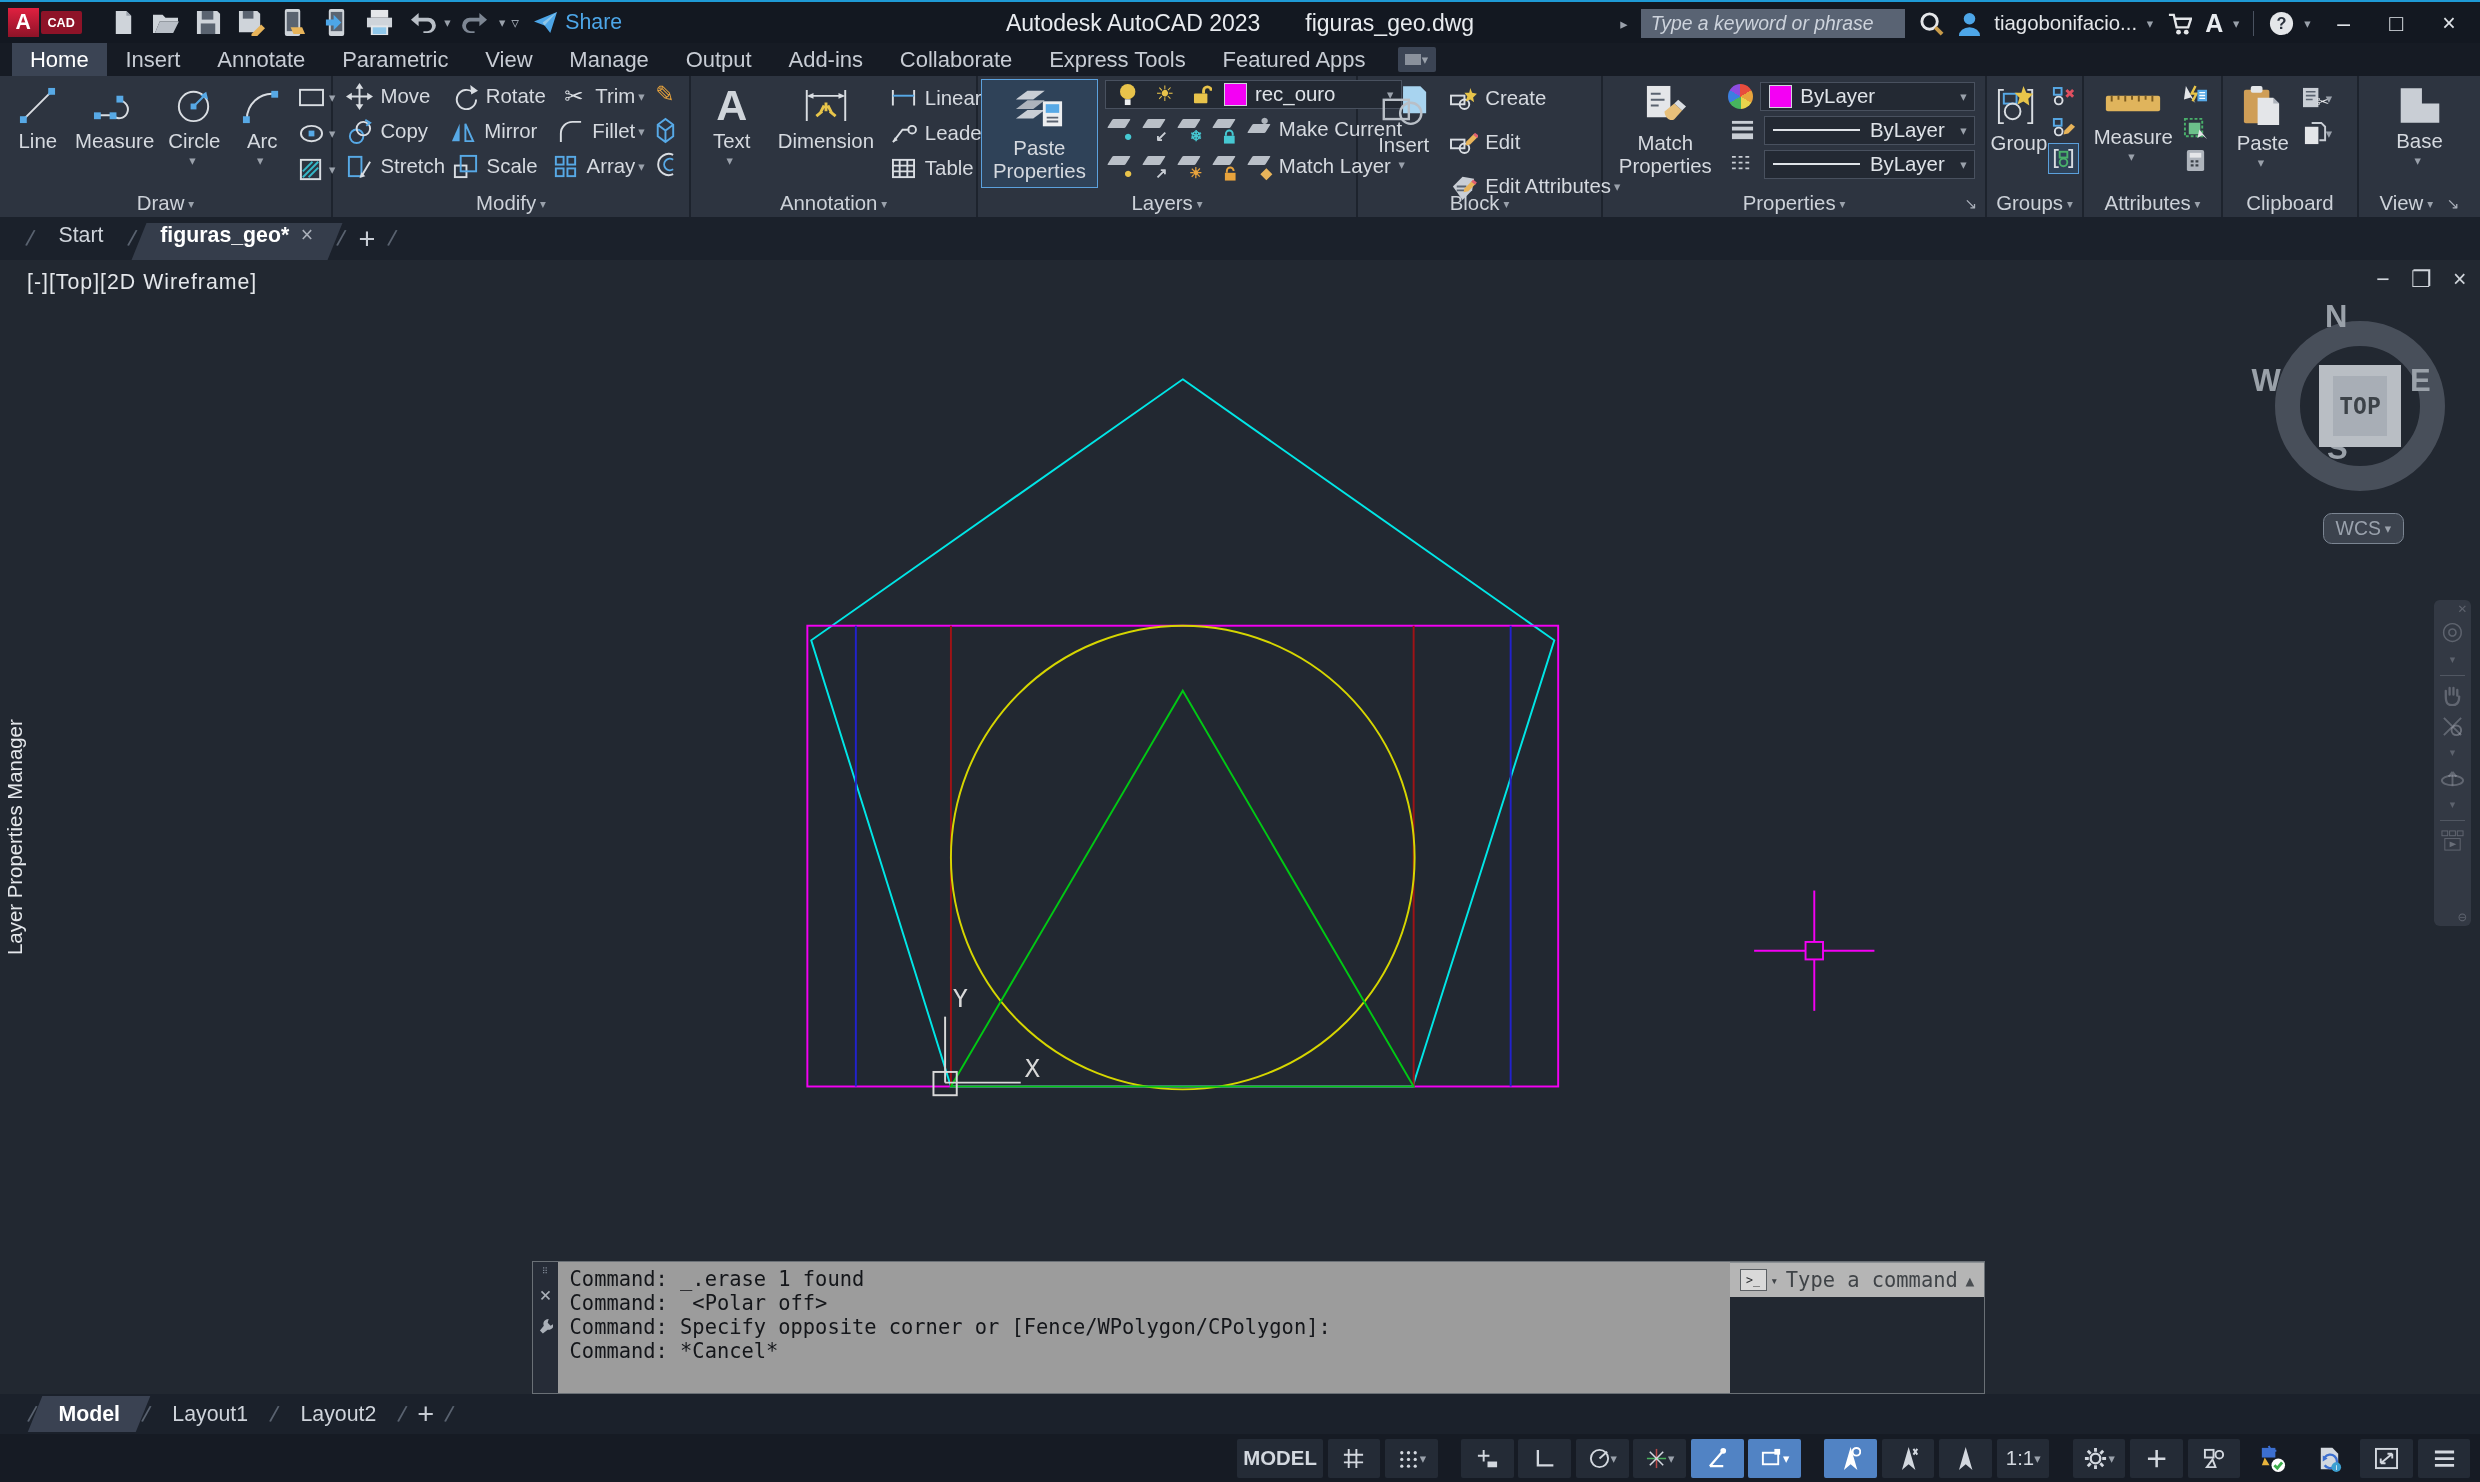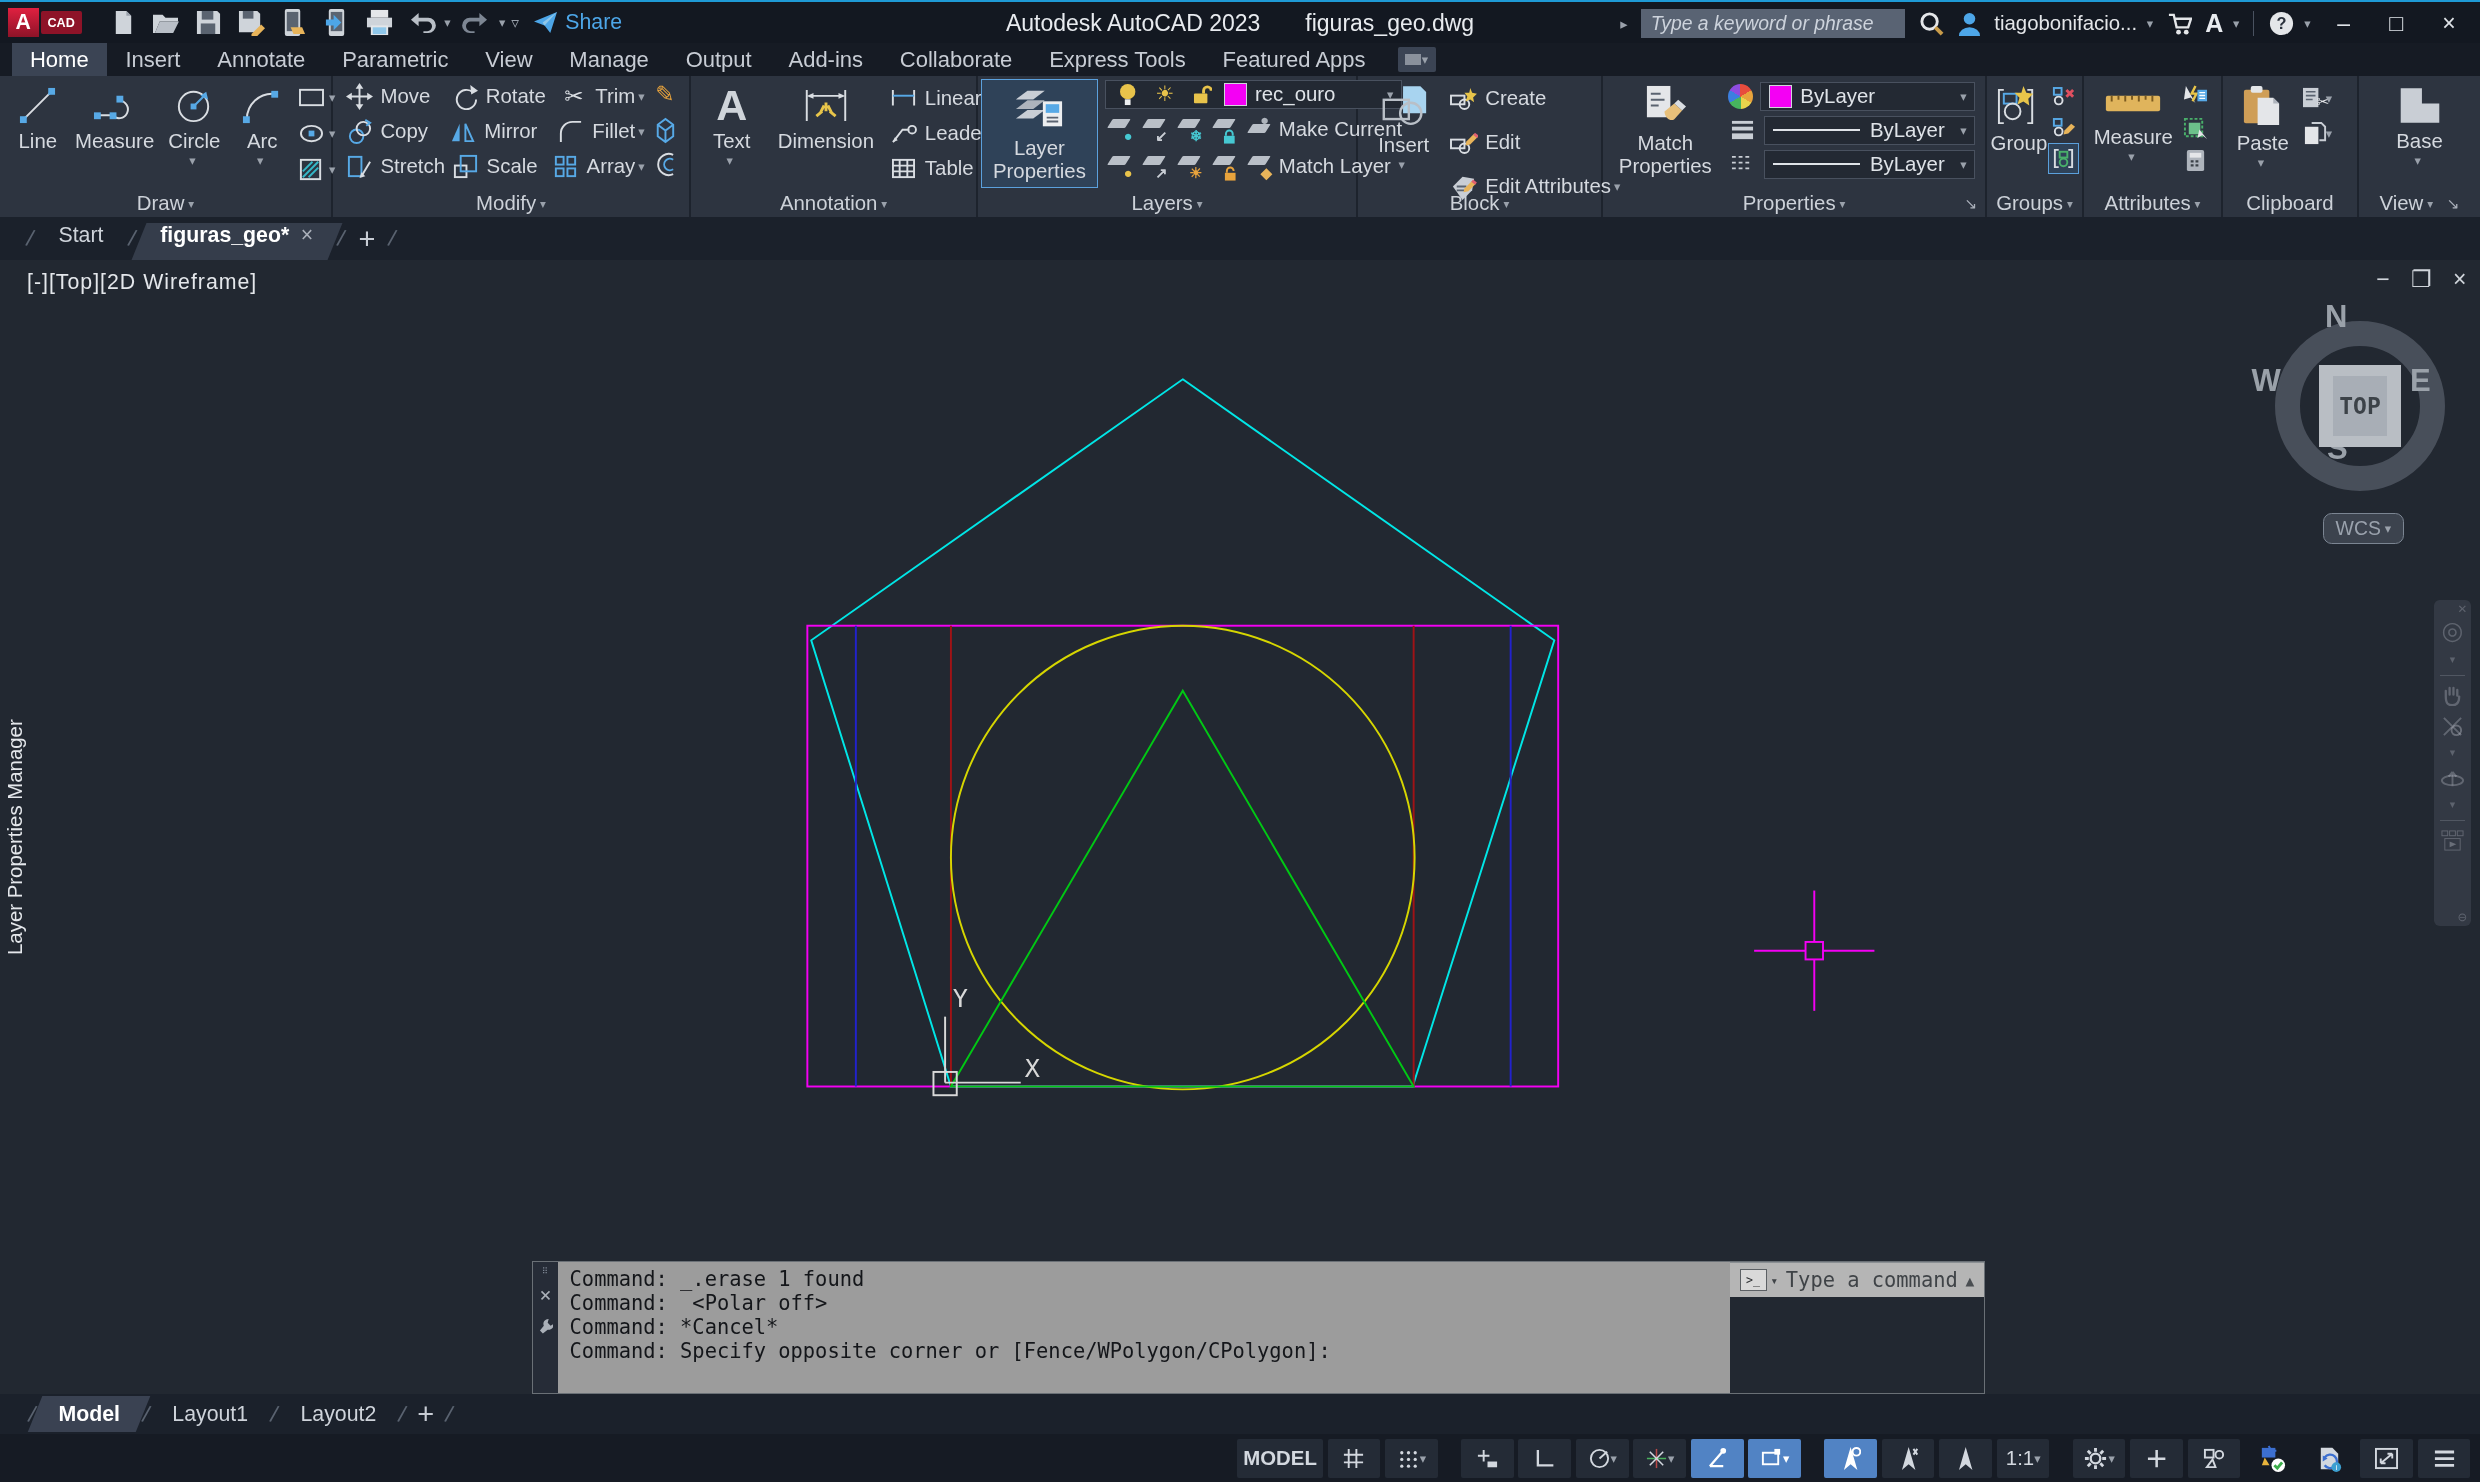--- a/index.html
+++ b/index.html
@@ -525,21 +525,21 @@
     <div class="pbody" style="padding-left:3.9px;gap:7.8px">
       <div class="bigbtn hl" style="width:115px;height:103px;justify-content:flex-start">
         <svg class="ic" width="54" height="50" viewBox="0 0 56 52">
           <path d="M4 16 l12-9 h18 l-12 9 z" fill="#c9ced5"></path>
             <path d="M4 26 l12-9 h18 l-12 9 z" fill="#aeb4bc"></path>
             <path d="M4 36 l12-9 h18 l-12 9 z" fill="#c9ced5"></path>
           <rect x="32" y="18" width="20" height="26" fill="#eceef0"></rect>
             <rect x="35" y="21" width="14" height="9" fill="#57a9e6"></rect>
             <path d="M36 35 h12 M36 39 h12" stroke="#5a6370" stroke-width="2"></path>
         </svg>
-        <span class="lbl">Layer Properties</span>
+        <span class="lbl">Paste Properties</span>
       </div>
       <div style="display:flex;flex-direction:column;gap:3.9px;flex:1;padding-right:7.8px">
         <div class="field" style="gap:7.8px">
           <span class="mini">
               <svg class="ic" width="19.4" height="23" viewBox="0 0 20 24">
                 <circle cx="10" cy="9" r="8" fill="#e8c34b"></circle>
                 <rect x="7" y="17" width="6" height="6" fill="#eceef0"></rect>
               </svg>
             </span>
           <span class="mini" style="color:#e8c34b;font-size:21.3px">☀</span>
@@ -973,21 +973,21 @@
   <div class="cmd-strip">
     <span class="cmd-grip">⠿</span>
     <span>✕</span>
     <span>
         <svg class="ic" width="15.5" height="17.5" viewBox="0 0 16 18">
           <path d="M11 2 a5 5 0 0 0-5 7 l-4 5 3 3 5-4 a5 5 0 0 0 6-6 l-3 2 -3-3 z" fill="#aab0b8"></path>
         </svg>
       </span>
   </div>
   <div class="cmd-main">
-    <div class="cmd-history" id="cmd-history"><div>Command: _.erase 1 found</div><div>Command:  &lt;Polar off&gt;</div><div>Command: *Cancel*</div><div>Command: Specify opposite corner or [Fence/WPolygon/CPolygon]:</div></div>
+    <div class="cmd-history" id="cmd-history"><div>Command: _.erase 1 found</div><div>Command:  &lt;Polar off&gt;</div><div>Command: Specify opposite corner or [Fence/WPolygon/CPolygon]:</div><div>Command: *Cancel*</div></div>
     <div class="cmd-input">
       <span class="cmd-prompt">&gt;_</span>
       <span class="dd" style="color:#3f4347">▾</span>
       <span style="">Type a command</span>
       <span class="cmd-up">▲</span>
     </div>
   </div>
 </div>
 
 <div class="laybar">

